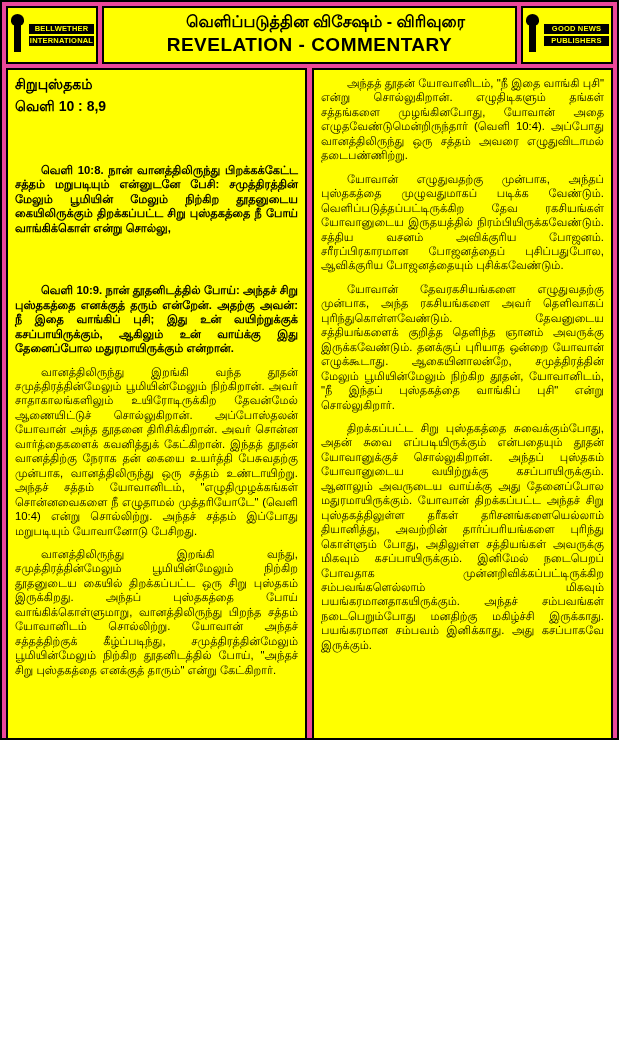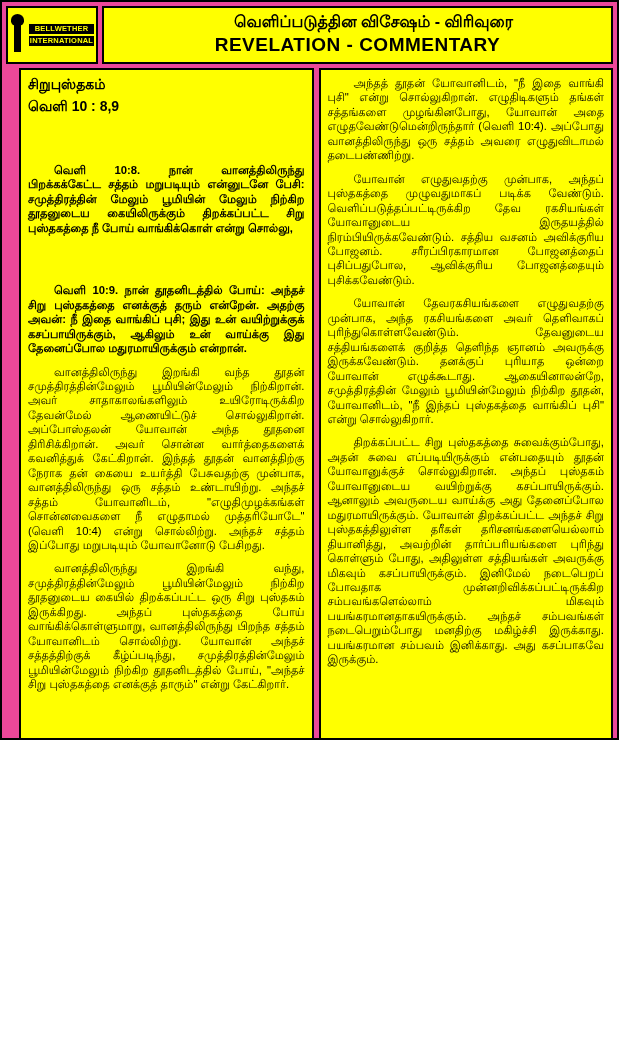--- a/index.html
+++ b/index.html
@@ -112,21 +112,21 @@
     font-weight: bold;
     color: #000;
     line-height: 1.2;
     margin-top: 3px;
     letter-spacing: 0.5px;
   }
 
   
   .columns {
     display: flex;
-    padding: 0 4px 4px 17px;
+    padding: 0 4px 4px 4px;
     gap: 5px;
     height: 970px;
     box-sizing: border-box;
   }
   .col {
     flex: 1 1 50%;
     border: 2px solid #000;
     background: #ffff00;
     box-sizing: border-box;
     padding: 6px 7px;
@@ -173,20 +173,32 @@
           <span>INTERNATIONAL</span>
         </div>
       </div>
     </div>
 
     <div class="title-box">
       <div class="title-ta">வெளிப்படுத்தின விசேஷம் - விரிவுரை</div>
       <div class="title-en">REVELATION - COMMENTARY</div>
     </div>
 
+    <div class="logo-box">
+      <div class="logo-inner">
+        <div class="logo-mark">
+          <div class="flame"></div>
+          <div class="torch"></div>
+        </div>
+        <div class="logo-text">
+          <span>GOOD NEWS</span>
+          <span>PUBLISHERS</span>
+        </div>
+      </div>
+    </div>
 
   </div>
 
   <div class="columns">
 
     <div class="col">
       <div class="sec-title">சிறுபுஸ்தகம்</div>
       <div class="sec-title second">வெளி 10 : 8,9</div>
 
       <p class="para bold">வெளி 10:8. நான் வானத்திலிருந்து பிறக்கக்கேட்ட சத்தம் மறுபடியும் என்னுடனே பேசி: சமுத்திரத்தின் மேலும் பூமியின் மேலும் நிற்கிற தூதனுடைய கையிலிருக்கும் திறக்கப்பட்ட சிறு புஸ்தகத்தை நீ போய் வாங்கிக்கொள் என்று சொல்லு,</p>

